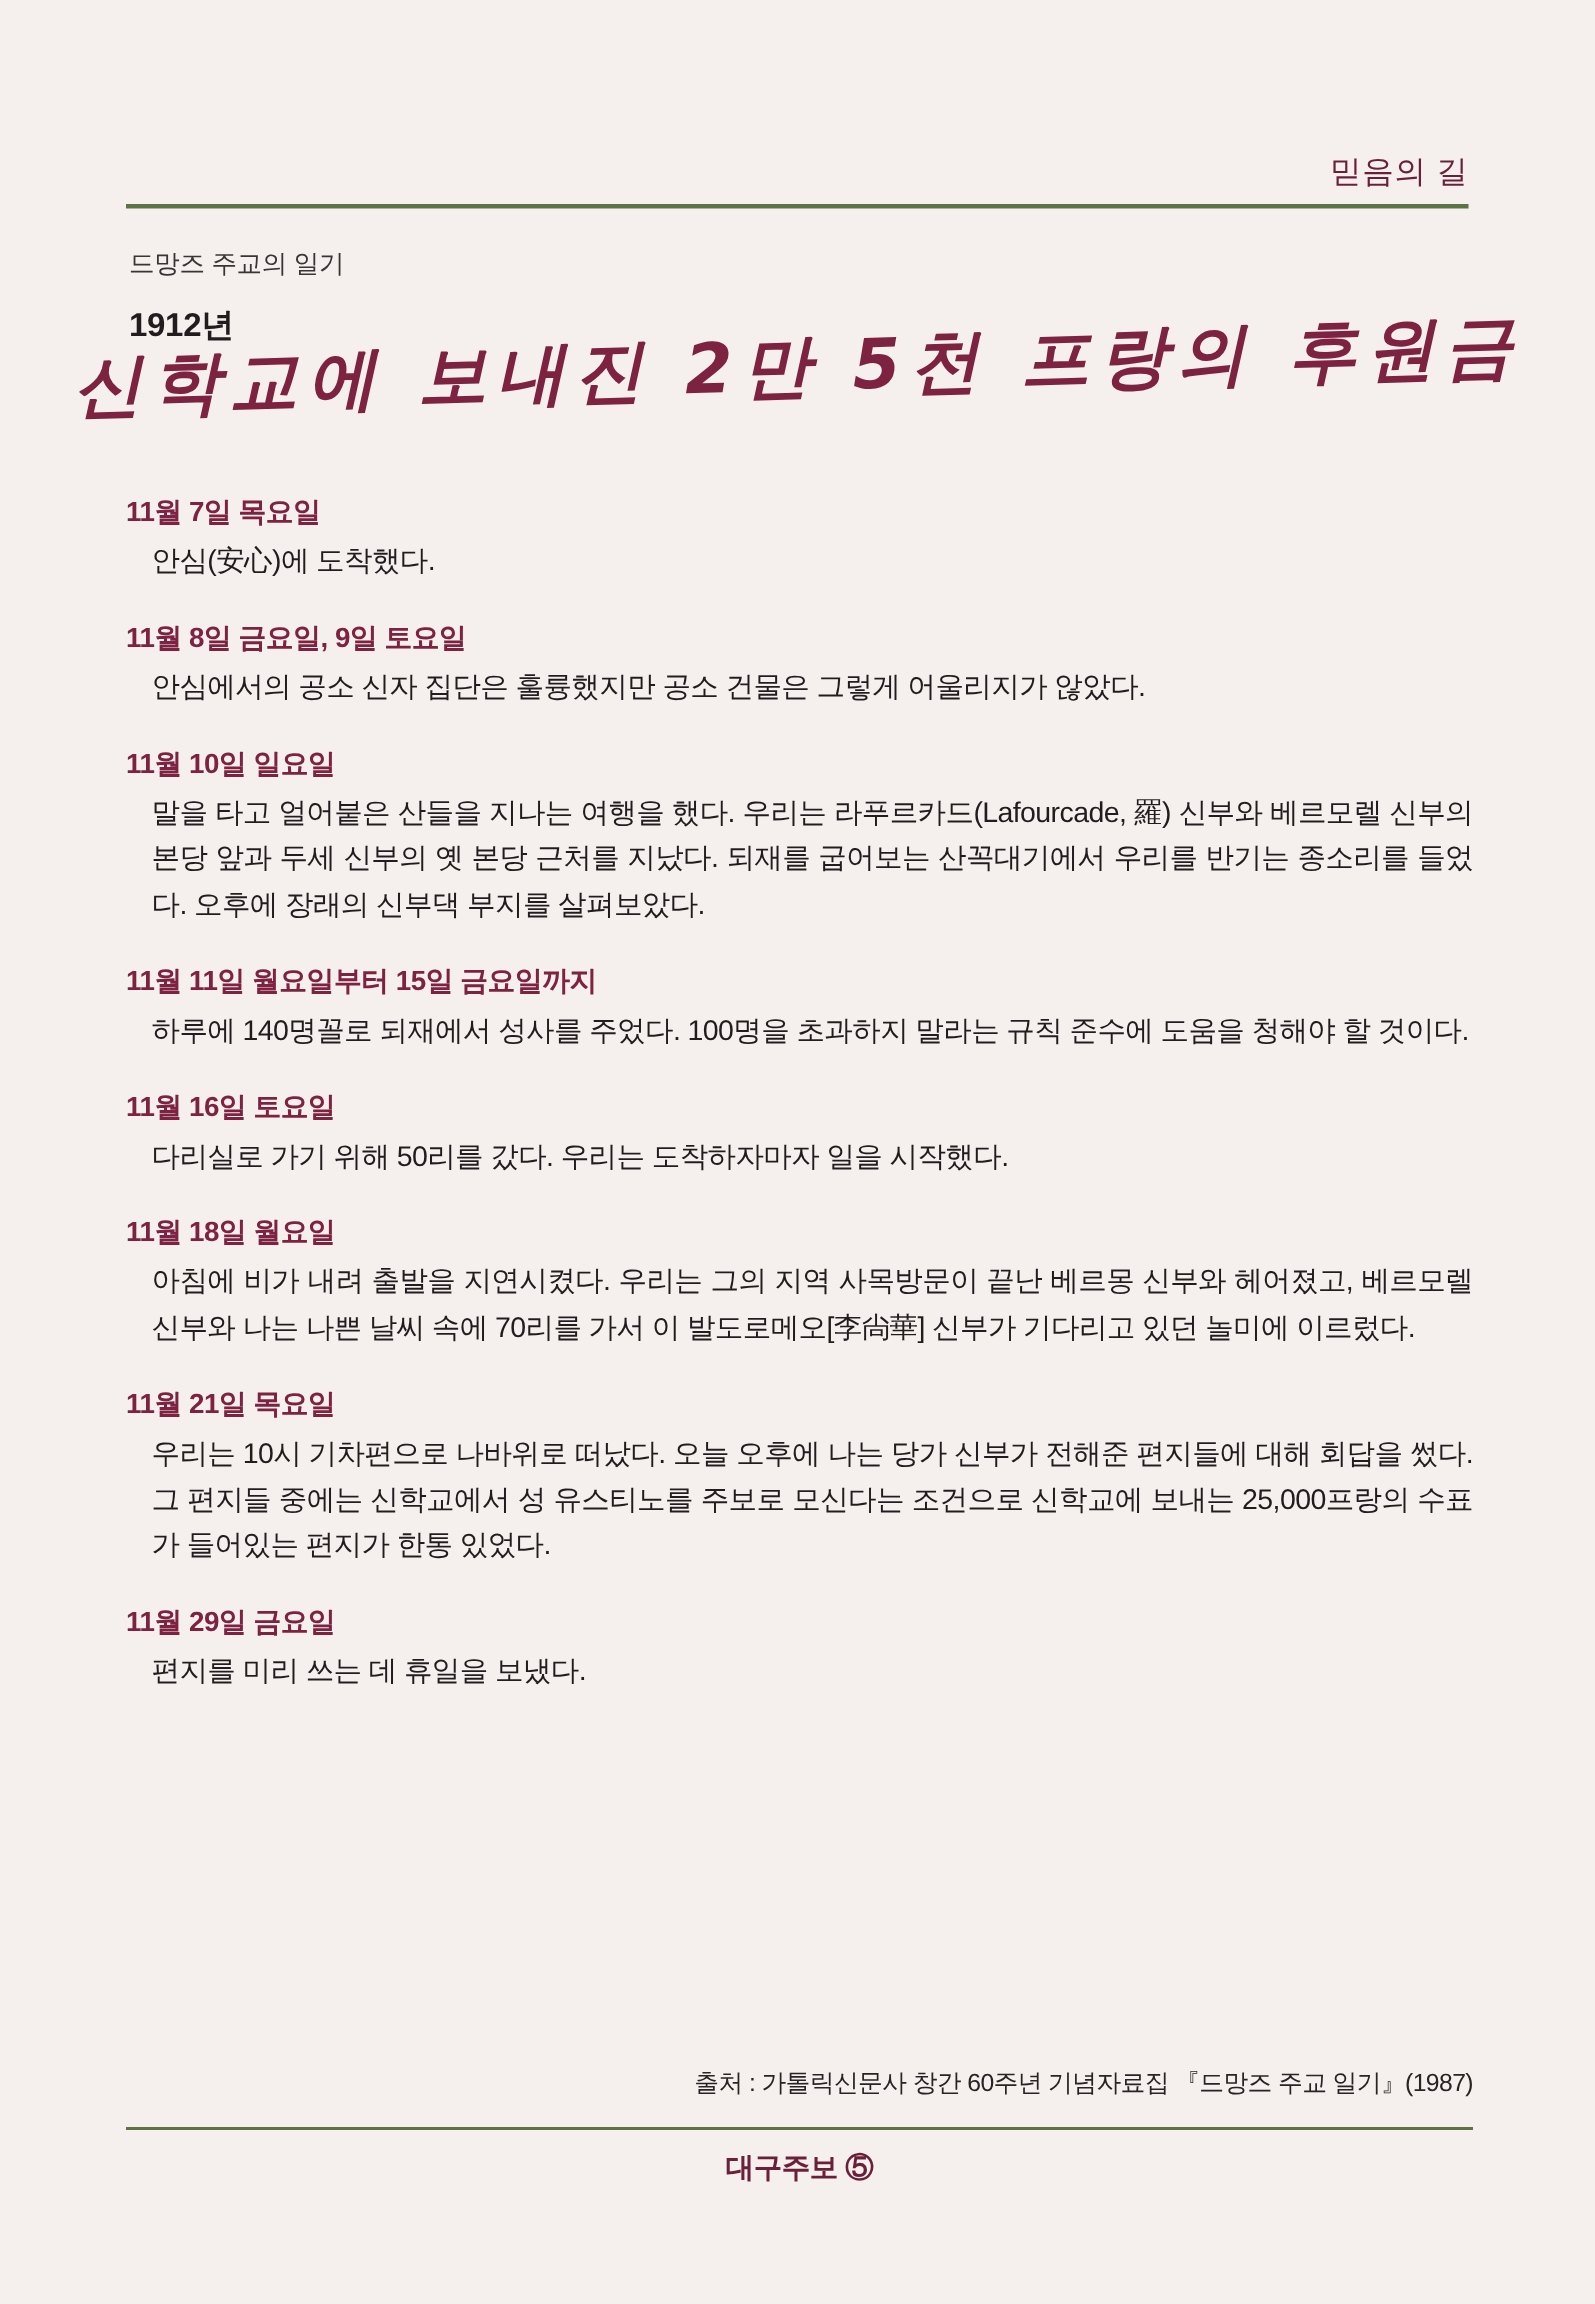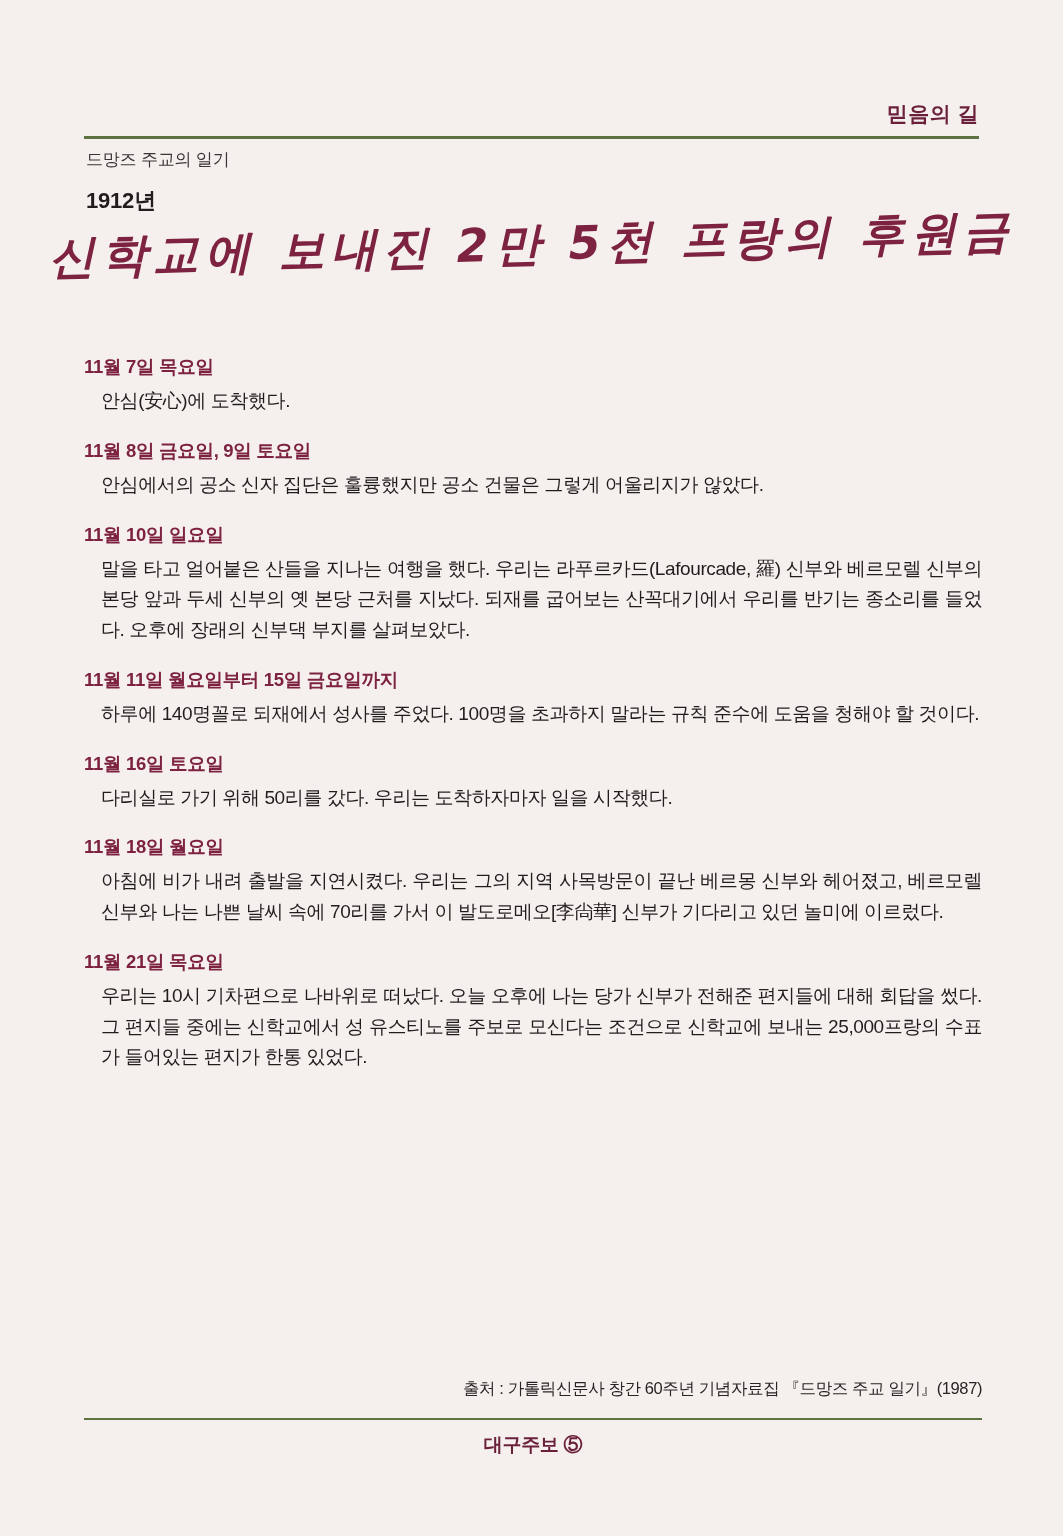--- a/index.html
+++ b/index.html
@@ -24,35 +24,35 @@
   
   .header-band {
     position: absolute;
     left: 84px;
     top: 100px;
     width: 895px;
   }
   .header-title {
     text-align: right;
     font-size: 21px;
-    font-weight: bold;
+    font-weight: normal;
     color: #6a1f3a;
     letter-spacing: 0.5px;
     padding-bottom: 8px;
   }
   .header-rule {
     height: 3px;
     background: #5e7342;
     width: 100%;
   }
 
   .sub-head {
     position: absolute;
     left: 86px;
-    top: 148px;
+    top: 164px;
     line-height: 1.45;
   }
   .sub-head .line1 {
     font-size: 17px;
     color: #3b3336;
     letter-spacing: -0.2px;
   }
   .sub-head .line2 {
     font-size: 22px;
     font-weight: bold;
@@ -75,21 +75,21 @@
     letter-spacing: 6px;
     transform: rotate(-1.6deg);
     font-style: italic;
     white-space: nowrap;
   }
 
   
   .content {
     position: absolute;
     left: 84px;
-    top: 354px;
+    top: 328px;
     width: 898px;
   }
   .entry {
     margin-bottom: 21px;
   }
   .entry-date {
     font-size: 18.5px;
     font-weight: bold;
     color: #7d2240;
     letter-spacing: -0.3px;
@@ -186,20 +186,24 @@
       <div class="entry-date">11월 18일 월요일</div>
       <div class="entry-body">아침에 비가 내려 출발을 지연시켰다. 우리는 그의 지역 사목방문이 끝난 베르몽 신부와 헤어졌고, 베르모렐 신부와 나는 나쁜 날씨 속에 70리를 가서 이 발도로메오[李尙華] 신부가 기다리고 있던 놀미에 이르렀다.</div>
     </div>
 
     <div class="entry">
       <div class="entry-date">11월 21일 목요일</div>
       <div class="entry-body">우리는 10시 기차편으로 나바위로 떠났다. 오늘 오후에 나는 당가 신부가 전해준 편지들에 대해 회답을 썼다. 그 편지들 중에는 신학교에서 성 유스티노를 주보로 모신다는 조건으로 신학교에 보내는 25,000프랑의 수표가 들어있는 편지가 한통 있었다.</div>
     </div>
 
 
+    <div class="entry">
+      <div class="entry-date">11월 29일 금요일</div>
+      <div class="entry-body">편지를 미리 쓰는 데 휴일을 보냈다.</div>
+    </div>
 
   </div>
 
   <div class="source">출처 : 가톨릭신문사 창간 60주년 기념자료집 『드망즈 주교 일기』(1987)</div>
   <div class="footer-rule"></div>
   <div class="footer-brand">
     <span>대구주보</span>
     <span class="page-num">⑤</span>
   </div>
 

